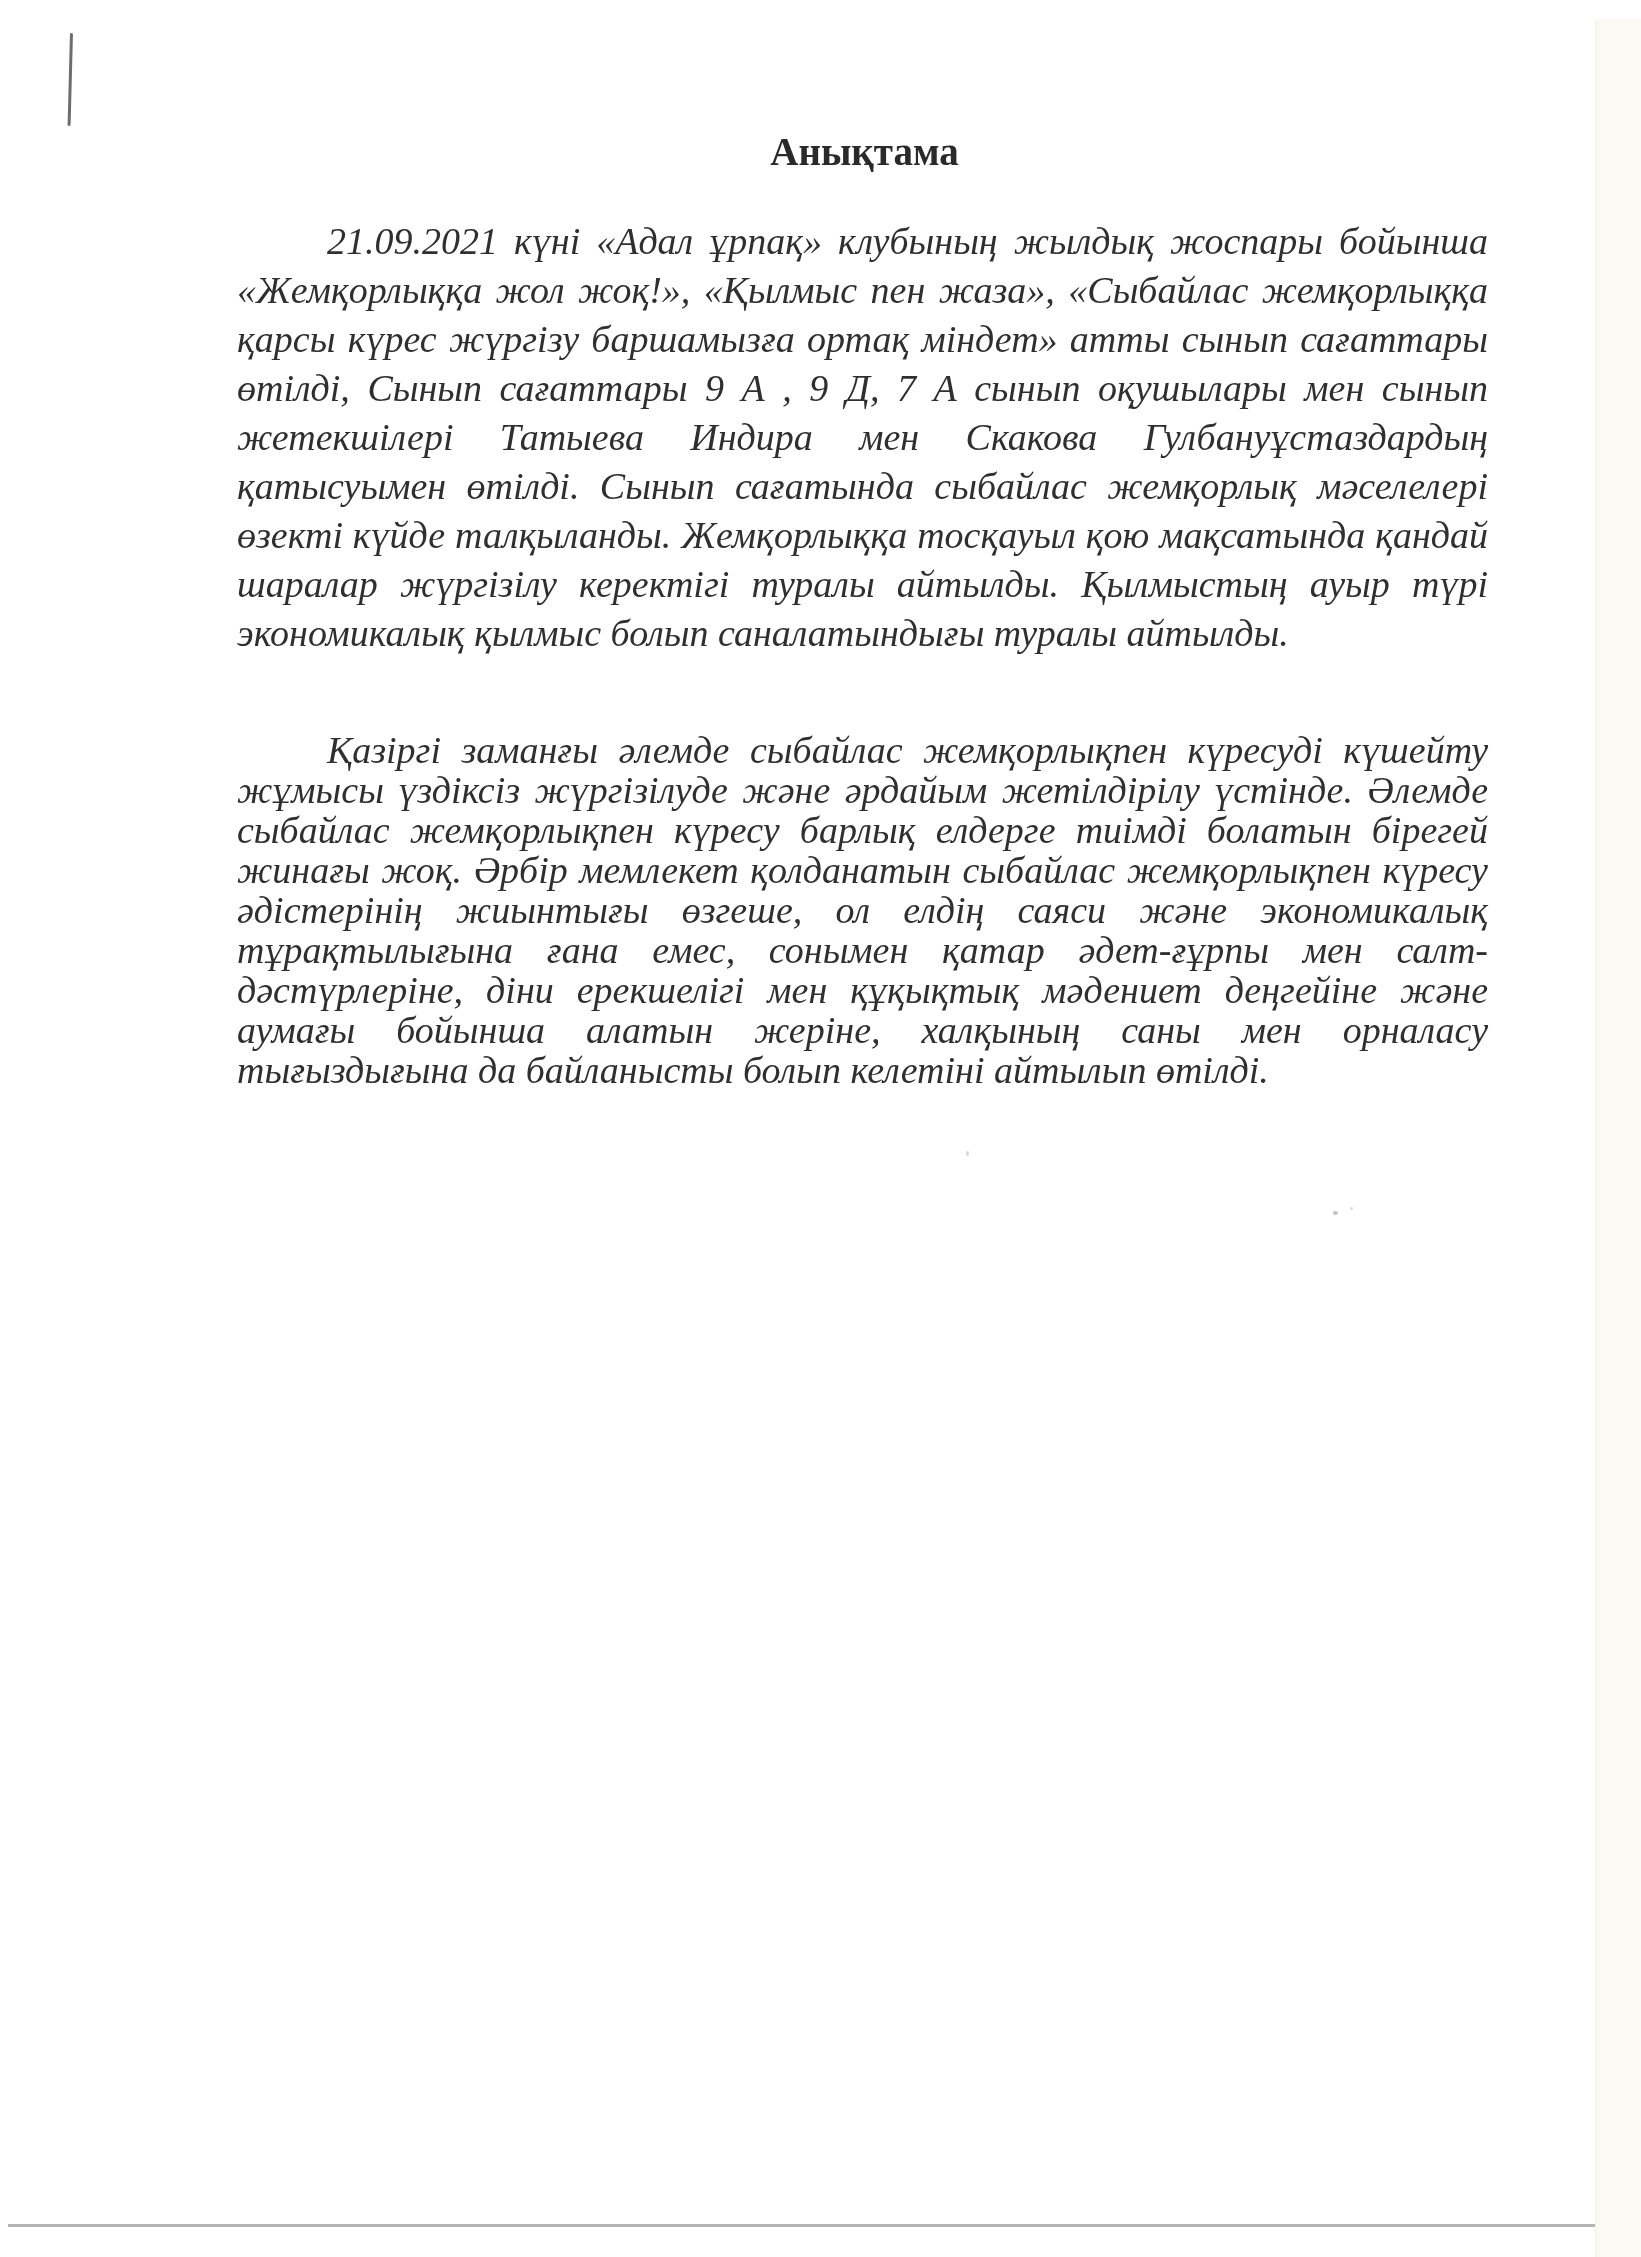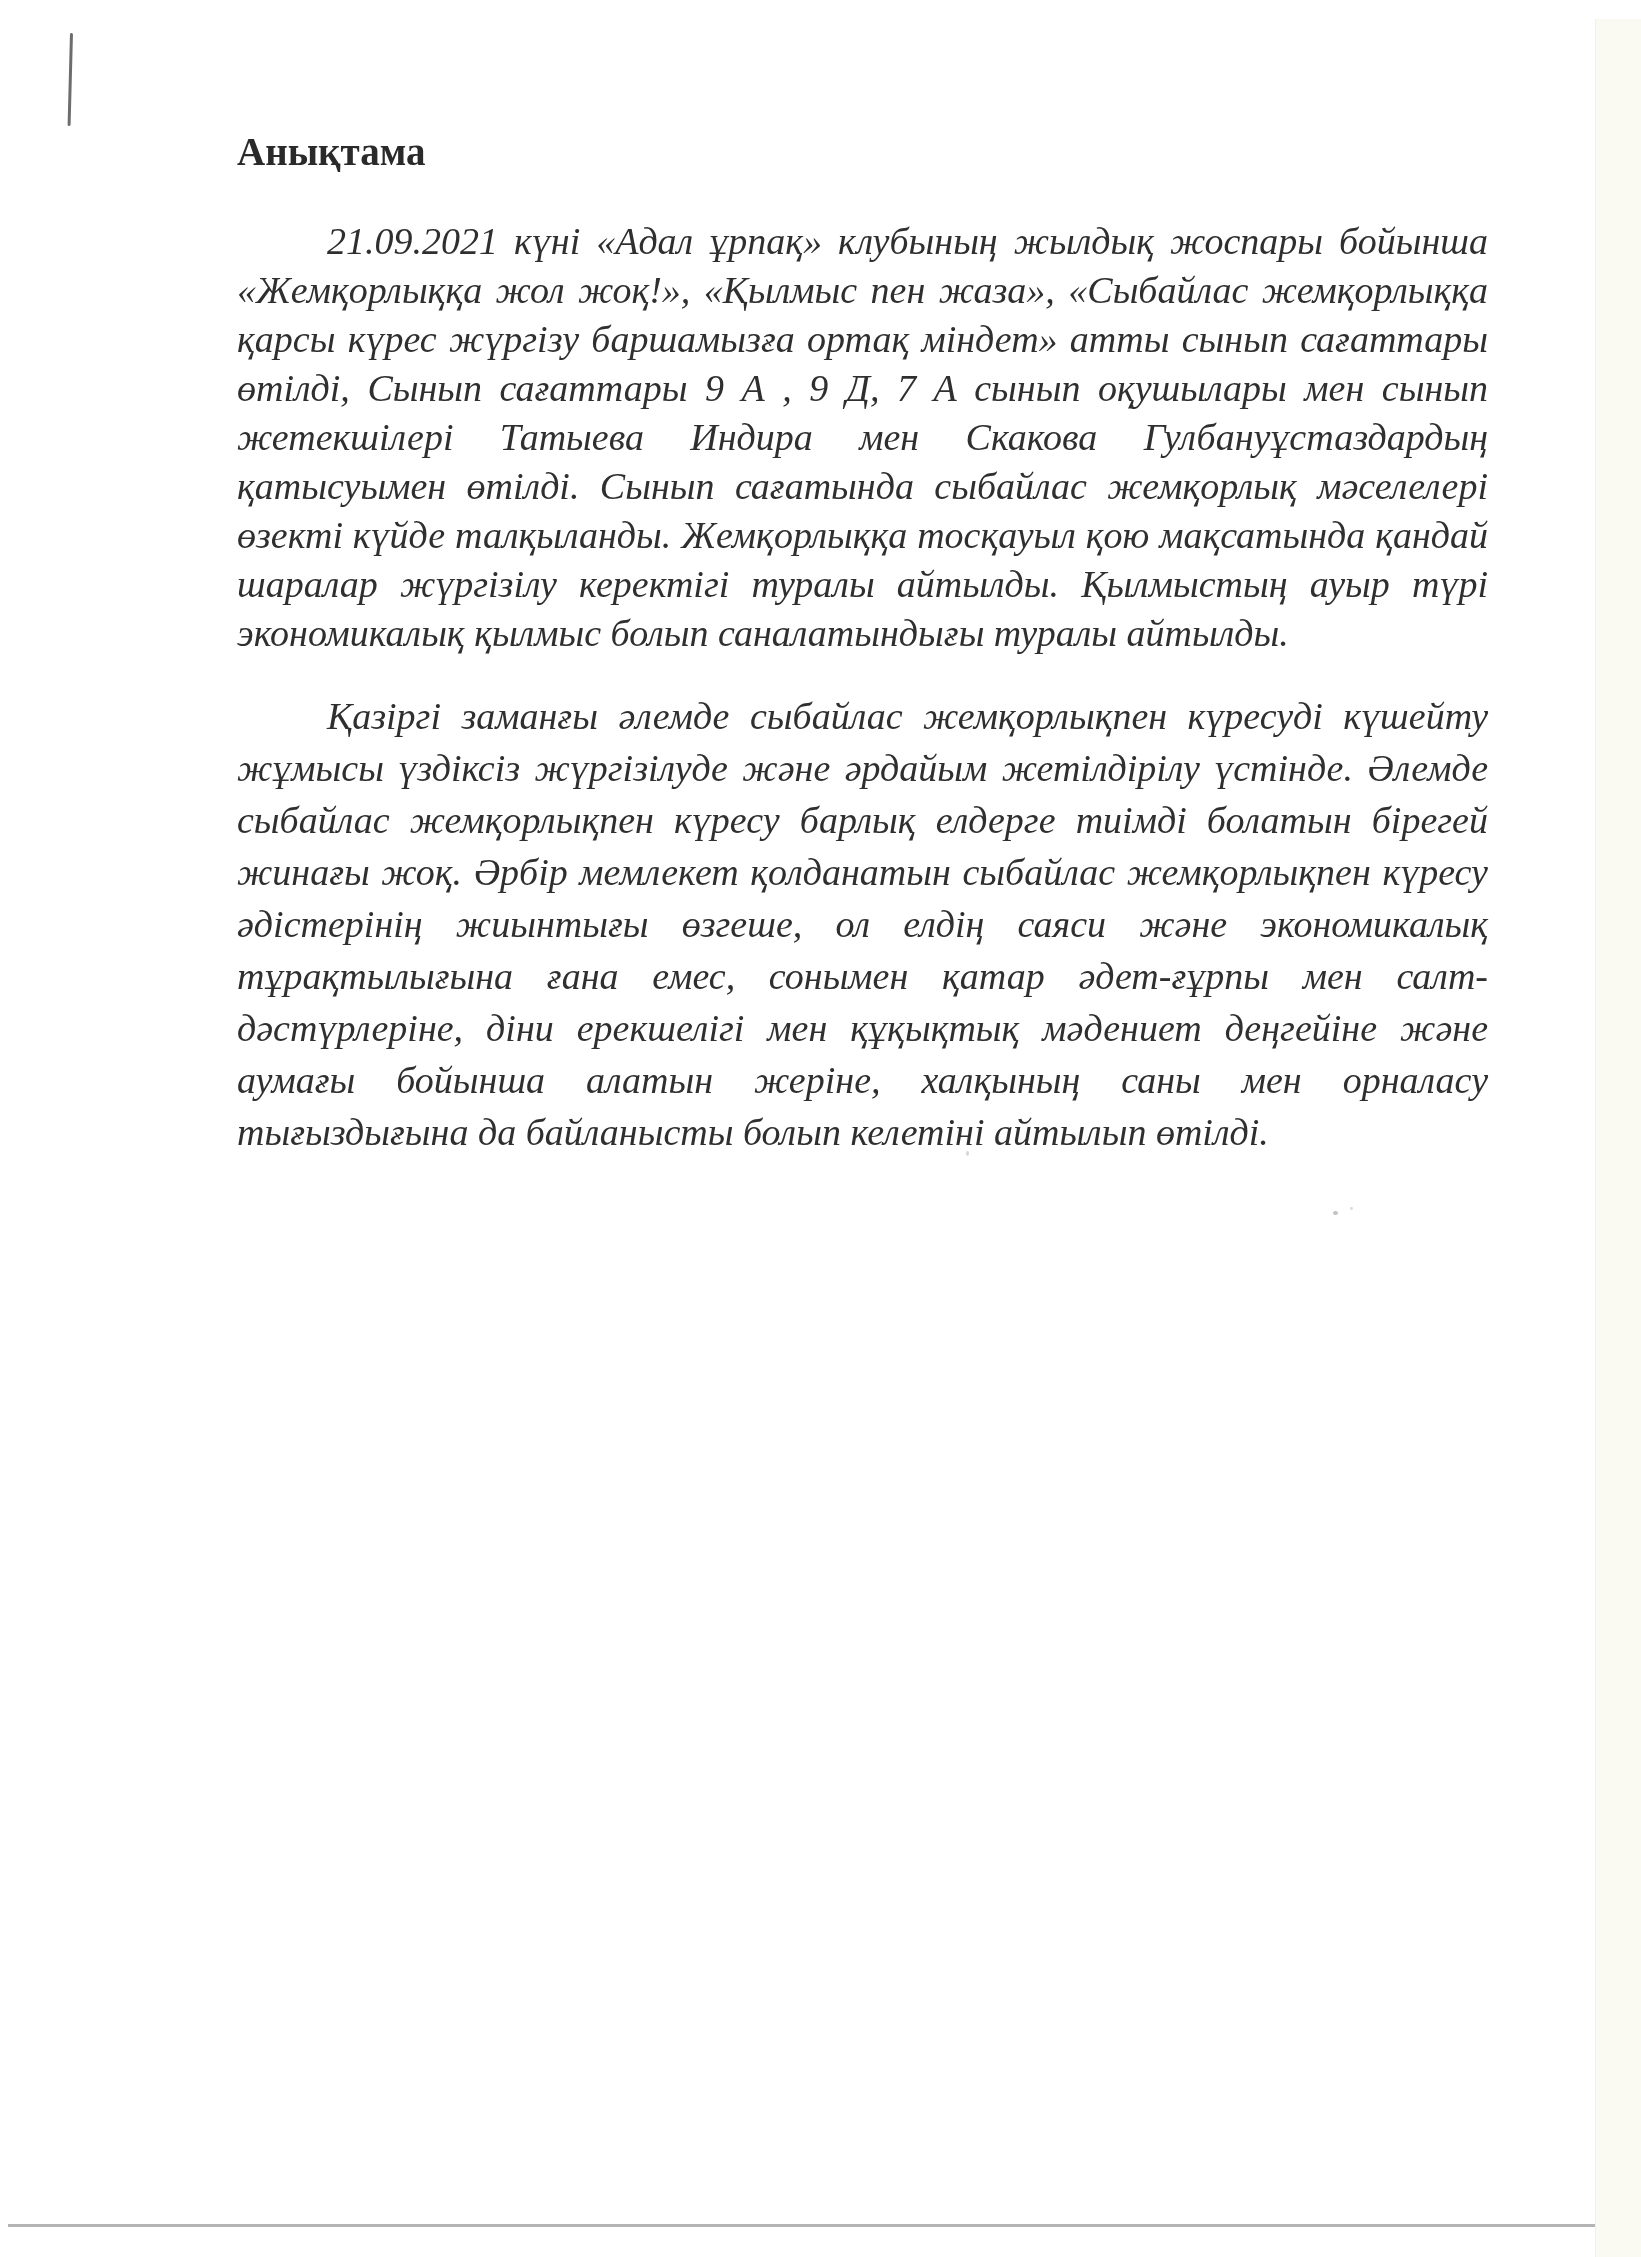--- a/index.html
+++ b/index.html
@@ -42,21 +42,21 @@
       width: 1587px;
       height: 2.9px;
       background: #b4b4b4;
     }
     .title {
       position: absolute;
       left: 237px;
       width: 1255px;
       top: 128px;
       margin: 0;
-      text-align: left;
+      text-align: center;
       font-weight: bold;
       font-size: 39px;
       line-height: 48px;
       color: #2a2a2a;
     }
     .para {
       position: absolute;
       left: 237px;
       width: 1251px;
       margin: 0;
@@ -64,22 +64,22 @@
       text-align: justify;
       text-indent: 90px;
       word-spacing: 0px;
       font-style: italic;
     }
     .para-1 {
       top: 217px;
       line-height: 49px;
     }
     .para-2 {
-      top: 690px;
-      line-height: 52px;
+      top: 730px;
+      line-height: 40px;
     }
     .speck {
       position: absolute;
       background: #9a9a9a;
       border-radius: 50%;
       opacity: 0.6;
     }
   </style>
 </head>
 <body>

